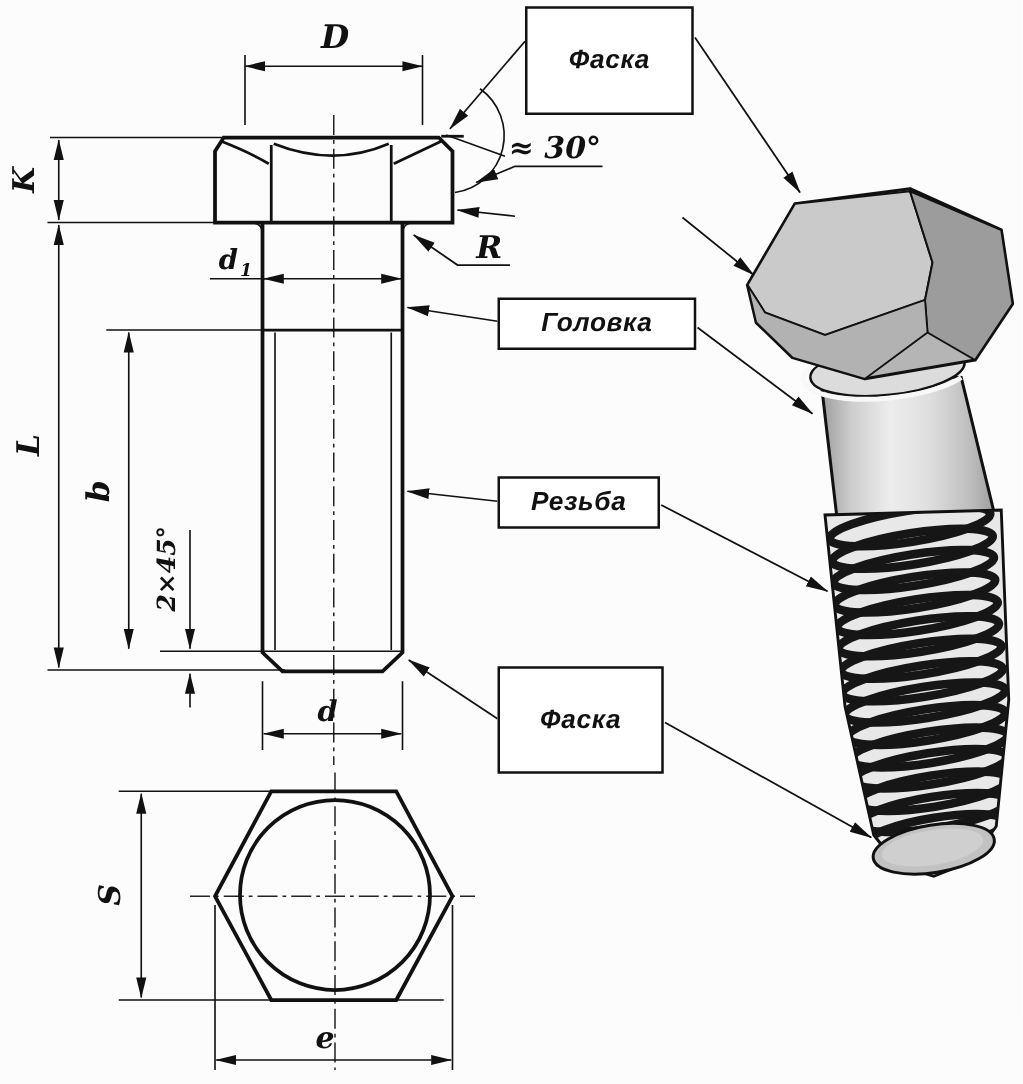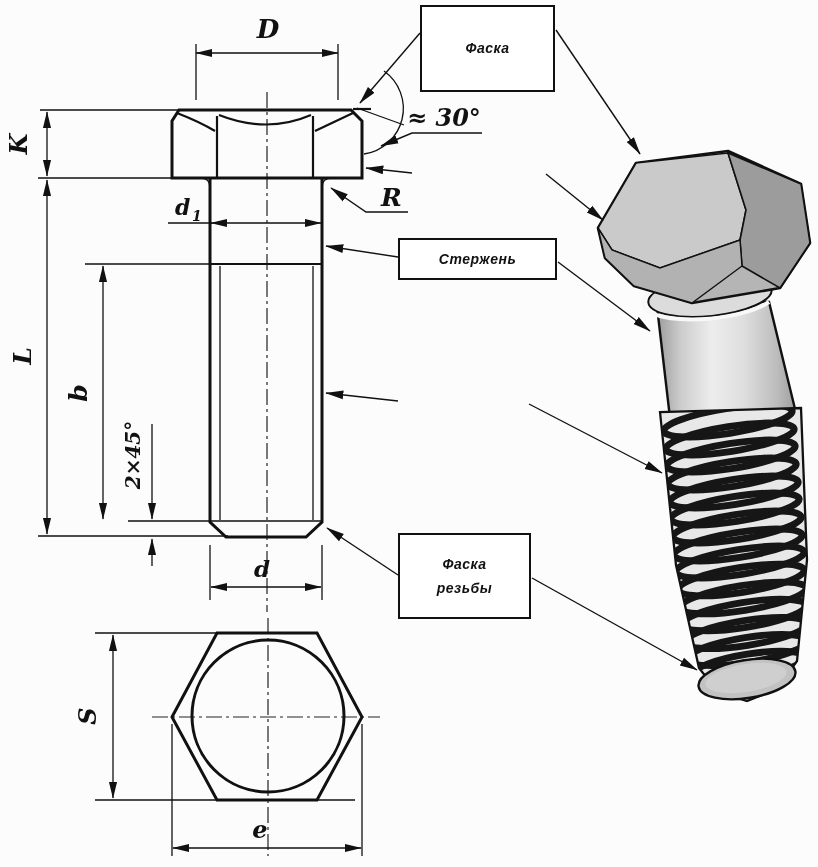--- a/index.html
+++ b/index.html
@@ -2,21 +2,21 @@
 <html><head>
 <meta charset="utf-8">
 <style>
   html,body{margin:0;padding:0;background:#ffffff;}
   #stage{position:relative;width:818px;height:867px;background:#fcfcfc;overflow:hidden;
          font-family:"Liberation Sans",sans-serif;}
   #draw{position:absolute;left:0;top:0;}
   .callout{position:absolute;background:#ffffff;border:2.5px solid #111;
            color:#111;font-weight:bold;font-style:italic;text-align:center;
            display:flex;flex-direction:column;justify-content:center;
-           font-size:14px;line-height:1.75;letter-spacing:0.5px;
+           font-size:21px;line-height:1.75;letter-spacing:0.5px;
            font-family:"Liberation Sans",sans-serif;}
   .dimtext{font-family:"DejaVu Serif",serif;font-style:italic;font-weight:bold;fill:#111;}
   .thin{stroke:#111;stroke-width:1.3;fill:none;}
   .thick{stroke:#111;stroke-width:3;fill:none;}
   .med{stroke:#111;stroke-width:2.2;fill:none;}
   .leader{stroke:#111;stroke-width:1.4;fill:none;}
   .cline{stroke:#222;stroke-width:1.2;fill:none;stroke-dasharray:16 4 3 4;}
 </style>
 </head>
 <body>
@@ -177,22 +177,24 @@
     <path class="leader" d="M 532,578 L 697,670" marker-end="url(#arrE)"></path>
   </g>
 </svg>
 
   <div class="callout" style="left:420px;top:5px;width:131px;height:83px;">
     <span>Фаска</span>
   </div>
 
 
   <div class="callout" style="left:398px;top:238px;width:155px;height:38px;">
-    <span>Стержень</span>
-  </div>
-
+    <span>Головка</span>
+  </div>
+
+  <div class="callout" style="left:398px;top:381px;width:126px;height:38px;">
+    <span>Резьба</span>
+  </div>
 
   <div class="callout" style="left:398px;top:533px;width:129px;height:82px;">
     <span>Фаска</span>
-    <span>резьбы</span>
   </div>
 
 </div>
 
 </body></html>

